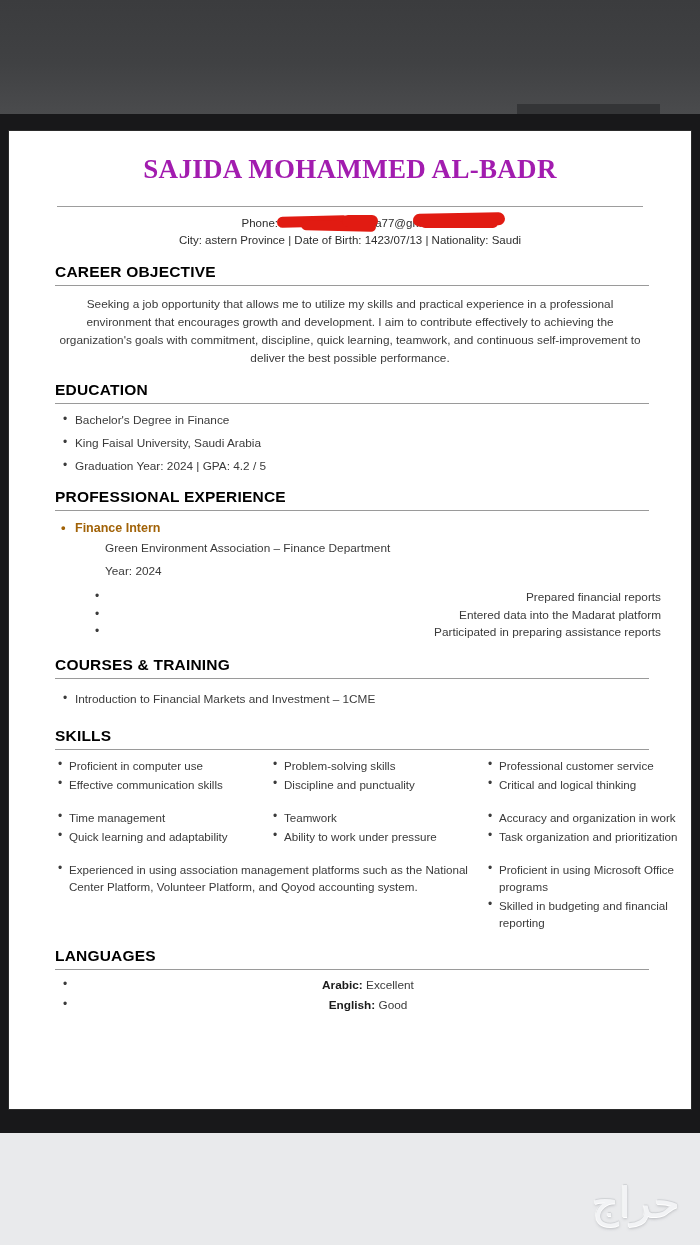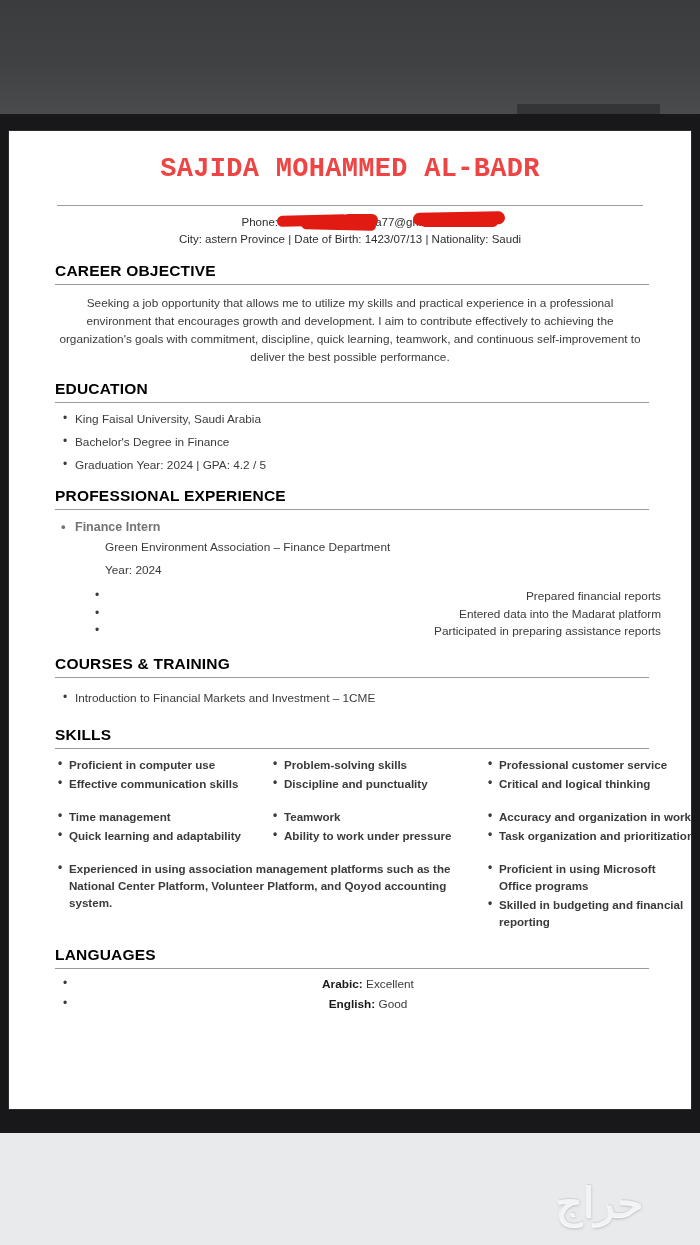--- a/index.html
+++ b/index.html
@@ -46,21 +46,21 @@
   
   .watermark {
     position: absolute;
     left: 520px;
     top: 1178px;
     width: 160px;
     height: 50px;
     font-family: "DejaVu Sans", sans-serif;
     font-size: 42px;
     line-height: 50px;
-    text-align: center;
+    text-align: right;
     color: #f2f3f5;
     text-shadow:
       0 1px 0 #ffffff,
       0 -1px 1px #cfd1d4,
       1px 0 1px #d7d9dc,
       -1px 0 1px #ffffff,
       0 2px 3px rgba(150,152,156,0.55);
     direction: rtl;
     user-select: none;
   }
@@ -79,23 +79,23 @@
     position: relative;
     padding: 0 30px;
   }
 
   
   .cv-name {
     text-align: center;
     font-size: 27px;
     font-weight: bold;
     letter-spacing: 0.3px;
-    color: #ef4444;
+    color: #a21caf;
     margin: 23px 0 0 0;
-    font-family: Liberation Mono, monospace;
+    font-family: Liberation Serif, serif;
   }
   .name-rule {
     margin: 21px 18px 0 18px;
     border-top: 1px solid #9d9d9d;
   }
   .contact {
     position: relative;
     text-align: center;
     font-size: 11.5px;
     color: #2d2d2d;
@@ -158,21 +158,21 @@
     top: -1px;
     color: #3a3a3a;
     font-size: 12px;
   }
 
   
   .exp-title {
     position: relative;
     font-size: 12.5px;
     font-weight: bold;
-    color: #737373;
+    color: #a16207;
     margin: 10px 0 0 36px;
   }
   .exp-title::before {
     content: "•";
     position: absolute;
     left: -14px;
     top: -1px;
     font-size: 13px;
   }
   .exp-meta {
@@ -198,21 +198,21 @@
     position: absolute;
     left: -12px;
     top: -1px;
     font-size: 12px;
   }
 
   ul.courses { margin-top: 12px; }
   ul.courses > li { margin-bottom: 20px; }
 
   
-  .skills-wrap { padding: 7px 8px 0 16px; font-weight: bold; }
+  .skills-wrap { padding: 7px 8px 0 16px; }
   .skills-row {
     display: flex;
     margin-bottom: 14px;
   }
   .skills-col {
     flex: 0 0 auto;
     box-sizing: border-box;
   }
   .skills-col.c1 { width: 215px; padding-right: 8px; }
   .skills-col.c2 { width: 215px; padding-right: 8px; }
@@ -276,22 +276,22 @@
     <div class="section">
       <div class="section-title">CAREER OBJECTIVE</div>
       <div class="section-rule"></div>
       <div class="objective">Seeking a job opportunity that allows me to utilize my skills and practical experience in a professional environment that encourages growth and development. I aim to contribute effectively to achieving the organization's goals with commitment, discipline, quick learning, teamwork, and continuous self-improvement to deliver the best possible performance.</div>
     </div>
 
     <div class="section">
       <div class="section-title">EDUCATION</div>
       <div class="section-rule"></div>
       <ul class="bul">
+        <li>Bachelor's Degree in Finance</li>
         <li>King Faisal University, Saudi Arabia</li>
-        <li>Bachelor's Degree in Finance</li>
         <li>Graduation Year: 2024 | GPA: 4.2 / 5</li>
       </ul>
     </div>
 
     <div class="section">
       <div class="section-title">PROFESSIONAL EXPERIENCE</div>
       <div class="section-rule"></div>
       <div class="exp-title">Finance Intern</div>
       <div class="exp-meta">Green Environment Association – Finance Department</div>
       <div class="exp-meta">Year: 2024</div>

